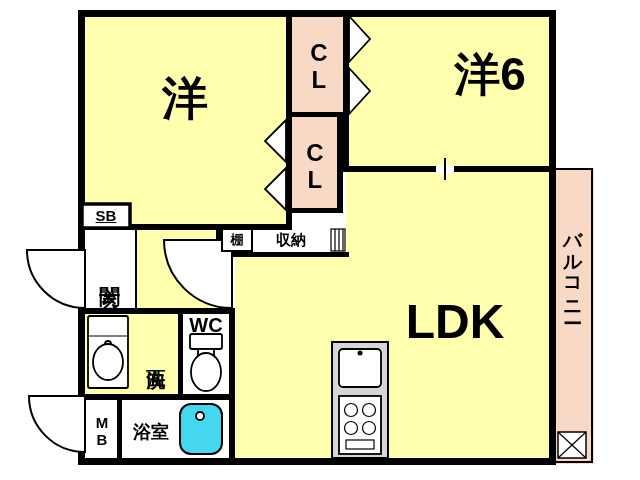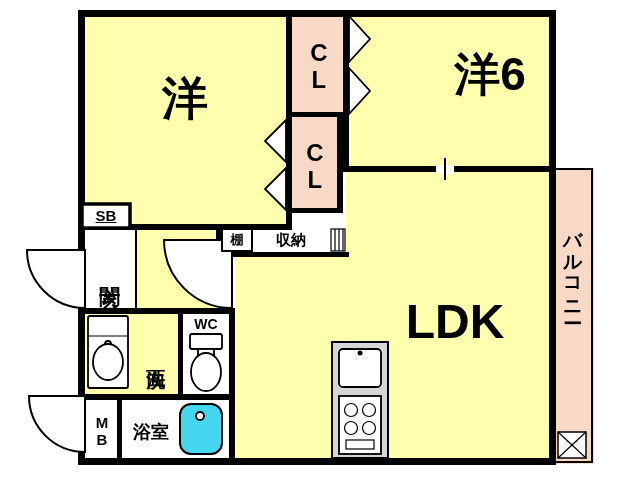--- a/index.html
+++ b/index.html
@@ -181,21 +181,21 @@
   </div>
 
   <div class="label" style="left:252px;top:229px;width:78px;height:22px;font-size:15px;">
     <span>収納</span>
   </div>
 
   <div class="label vtext" style="left:134px;top:318px;width:44px;height:72px;font-size:19px;">
     <span>洗面</span>
   </div>
 
-  <div class="label" style="left:183px;top:315px;width:46px;height:20px;font-size:14px;">
+  <div class="label" style="left:183px;top:315px;width:46px;height:20px;font-size:20px;">
     <span>WC</span>
   </div>
 
   <div class="label vtext" style="left:84px;top:404px;width:34px;height:54px;font-size:15px;">
     <span>MB</span>
   </div>
 
   <div class="label" style="left:122px;top:420px;width:58px;height:24px;font-size:18px;text-align:right;">
     <span>浴室</span>
   </div>

